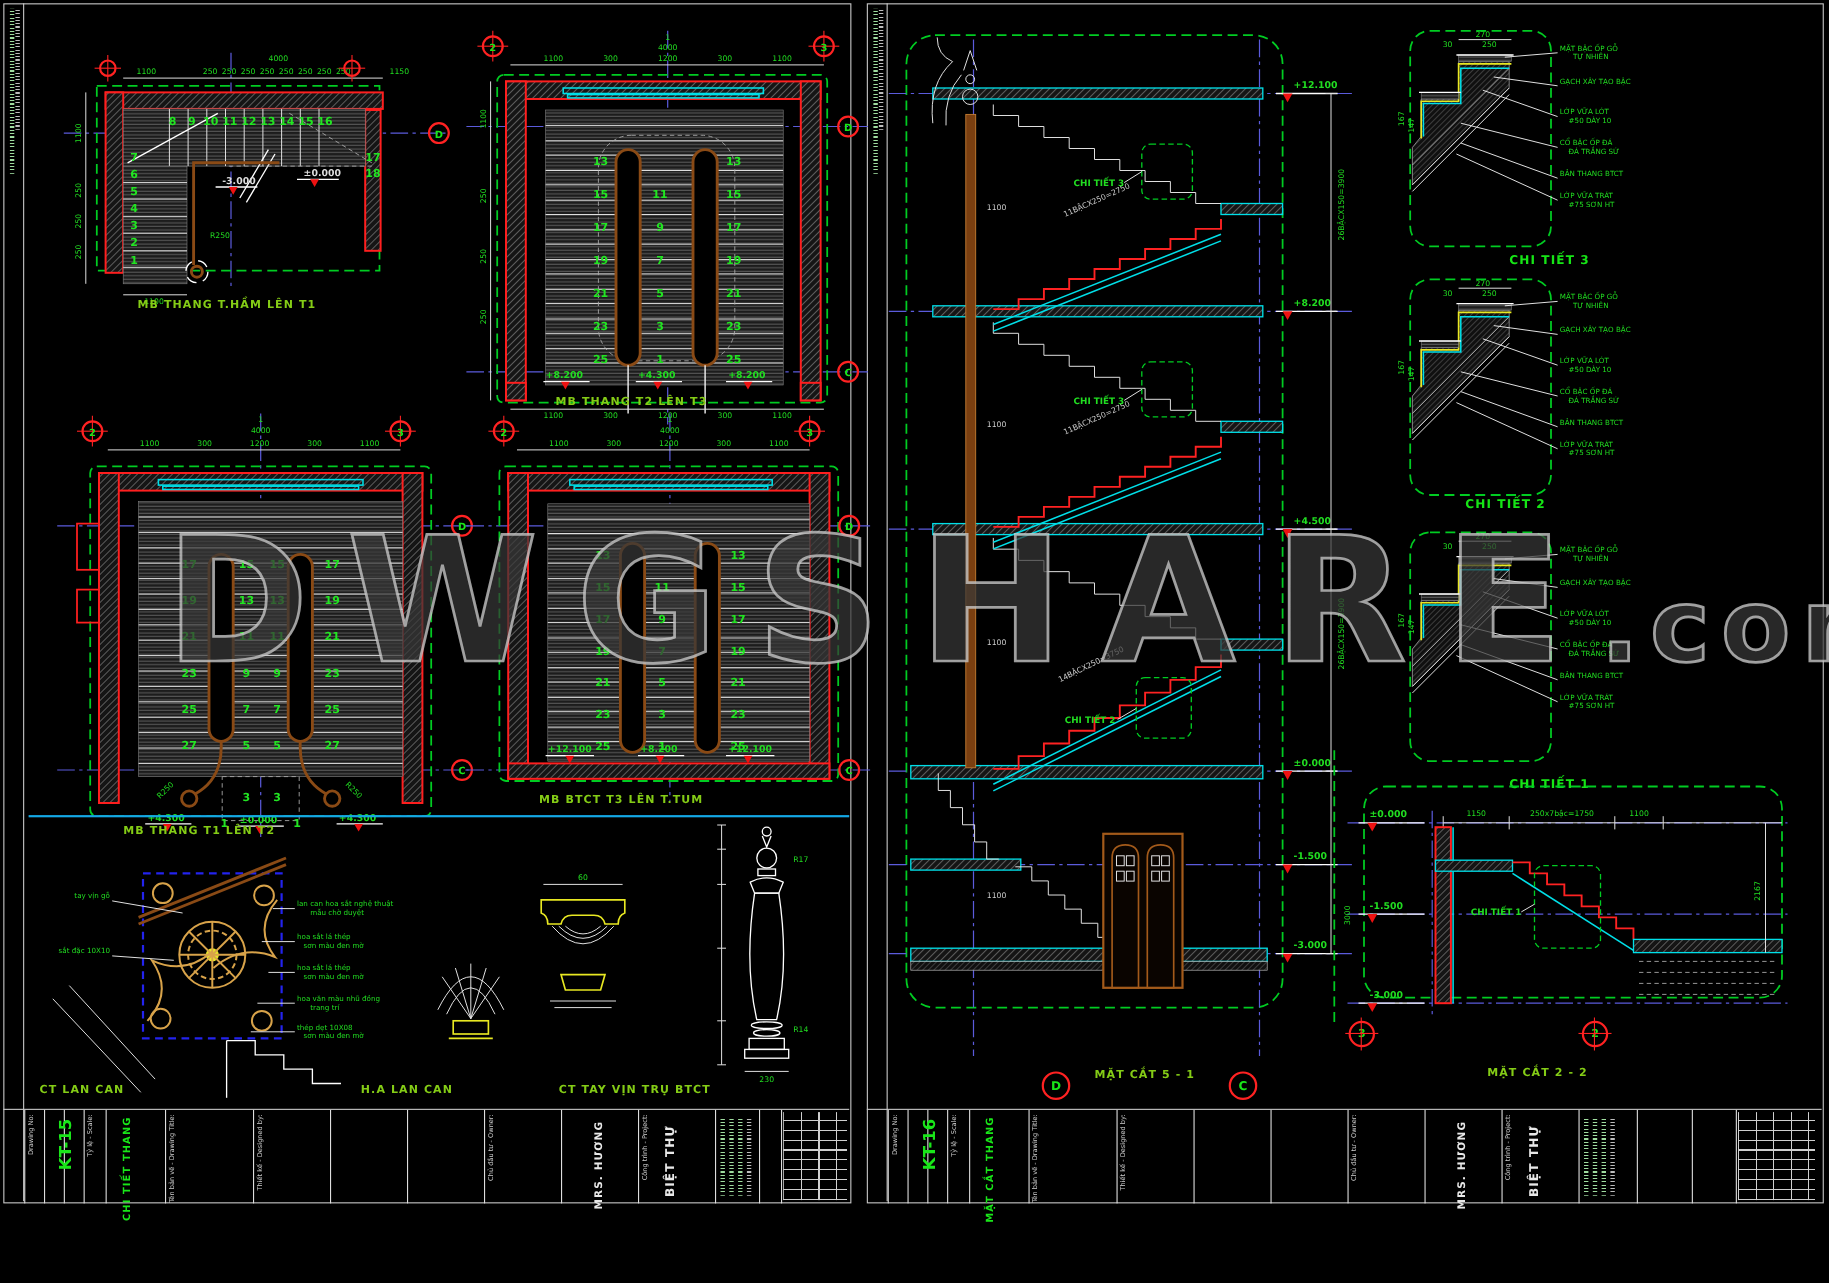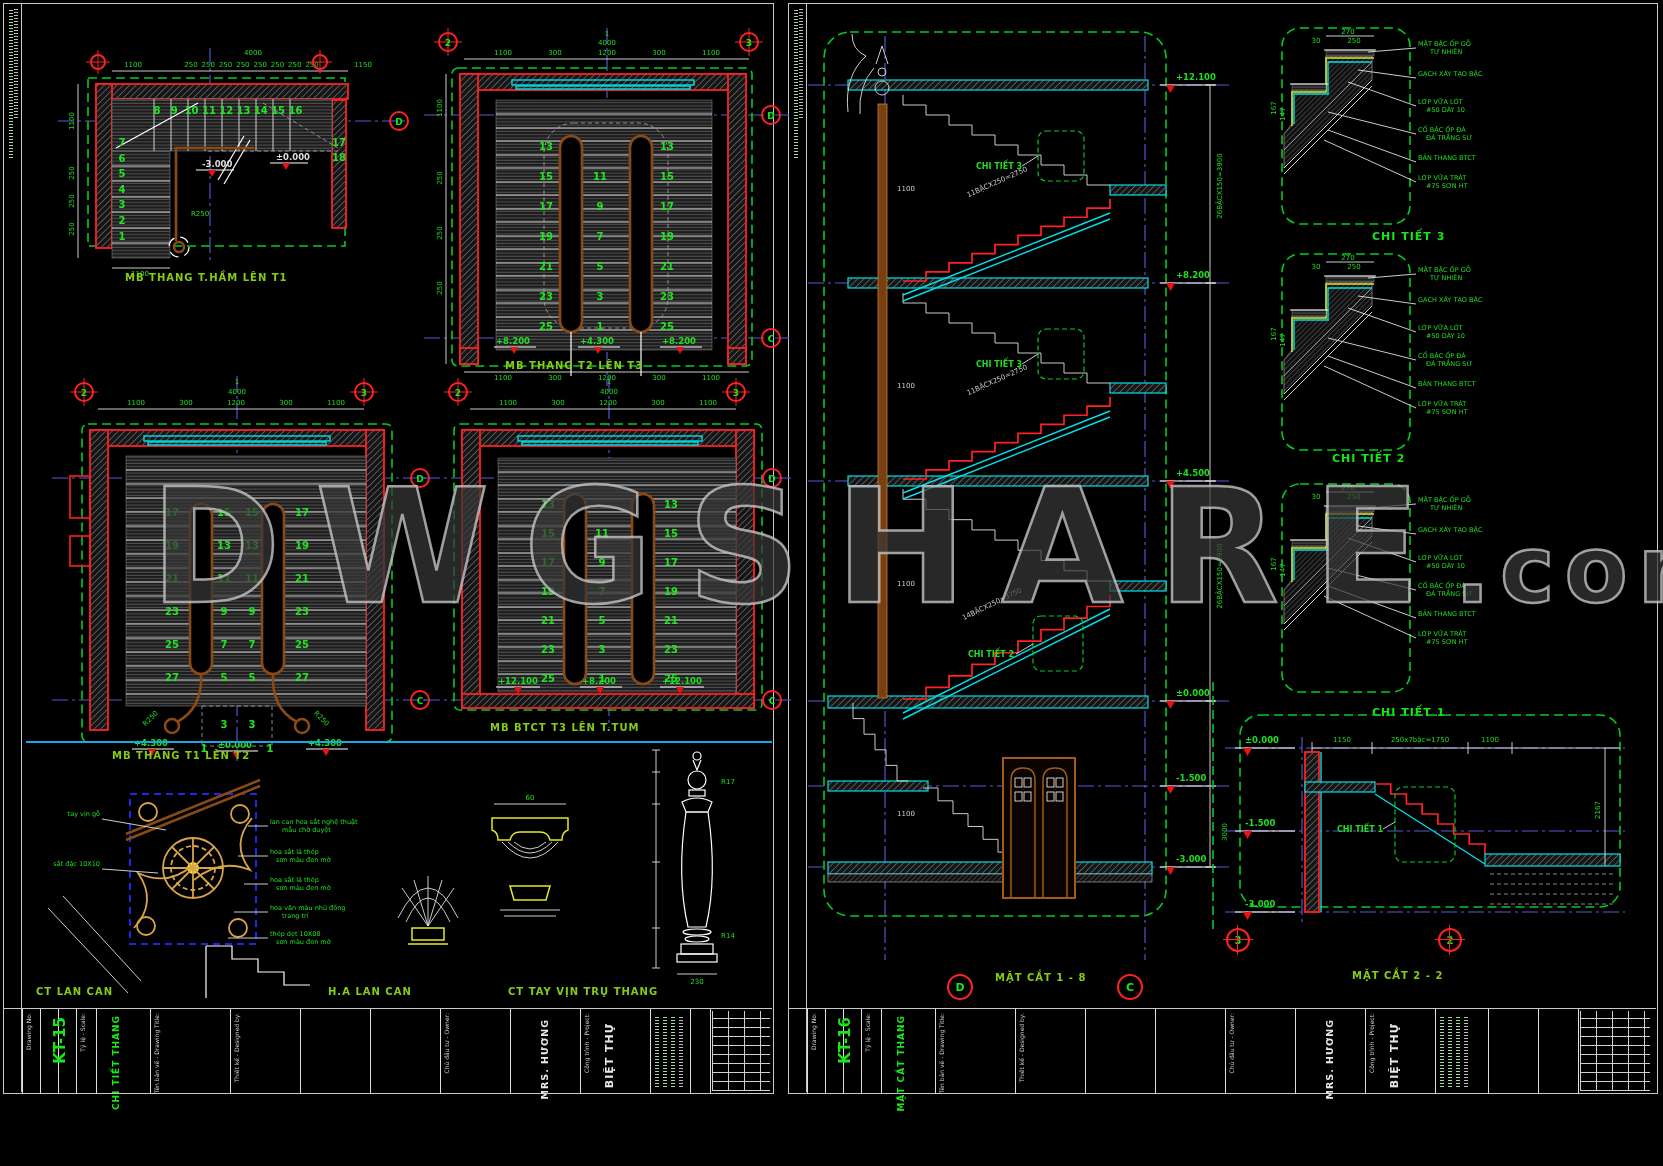--- a/index.html
+++ b/index.html
@@ -646,21 +646,21 @@
     <path class="yel" d="M22,28 H98 V40 Q92,42 92,50 H80 Q78,42 70,42 H50 Q42,42 40,50 H28 Q28,42 22,40 Z"></path>
     <path class="wln" d="M32,52 Q60,84 88,52"></path>
     <path class="wln" d="M38,52 Q60,74 82,52"></path>
     <path class="wln" d="M44,52 Q60,66 76,52"></path>
     <path class="yel" d="M40,96 h40 l-4,14 h-32 Z"></path>
     <g class="wln">
       <line x1="30" y1="120" x2="90" y2="120"></line>
         <line x1="34" y1="126" x2="86" y2="126"></line>
     </g>
   </svg>
-  <div class="dtitle" style="left:508px;top:986px;">CT TAY VỊN  TRỤ THANG</div>
+  <div class="dtitle" style="left:508px;top:986px;">CT TAY VỊN  TRỤ BTCT</div>
 
   <svg style="left:642px;top:742px;" width="110" height="248" viewBox="0 0 110 248">
     <line class="wln" x1="14" y1="8" x2="14" y2="226"></line>
     <g class="wln">
       <line x1="10" y1="8" x2="18" y2="8"></line>
         <line x1="10" y1="30" x2="18" y2="30"></line>
         <line x1="10" y1="62" x2="18" y2="62"></line>
         <line x1="10" y1="120" x2="18" y2="120"></line>
         <line x1="10" y1="186" x2="18" y2="186"></line>
         <line x1="10" y1="226" x2="18" y2="226"></line>
@@ -805,21 +805,21 @@
     <rect class="gdash2" x="230" y="313" width="46" height="50" rx="8"></rect>
     <text class="callout" x="168" y="351">CHI TIẾT 3</text>
     <line class="wln" x1="214" y1="348" x2="230" y2="338"></line>
     <rect class="gdash2" x="225" y="600" width="50" height="55" rx="8"></rect>
     <text class="callout" x="160" y="641">CHI TIẾT 2</text>
     <line class="wln" x1="208" y1="638" x2="225" y2="628"></line>
   </svg>
   <div class="gbub" style="left:947px;top:974px;">
       <span>D</span>
     </div>
-  <div class="dtitle" style="left:995px;top:972px;">MẶT CẮT 1 - 8</div>
+  <div class="dtitle" style="left:995px;top:972px;">MẶT CẮT 5 - 1</div>
   <div class="gbub" style="left:1117px;top:974px;">
       <span>C</span>
     </div>
 
   <svg style="left:1268px;top:22px;" width="292" height="210" viewBox="0 0 292 210">
     <rect class="gdash" x="14" y="6" width="128" height="196" rx="18"></rect>
     <polygon class="conc" points="16,128 104,40 104,58 16,146"></polygon>
     <polygon class="conc" points="104,34 58,34 58,68 24,68 24,102 16,112 16,128 104,40"></polygon>
     <line class="wln" x1="16" y1="146" x2="104" y2="58"></line>
     <line class="wln" x1="16" y1="152" x2="104" y2="64"></line>

